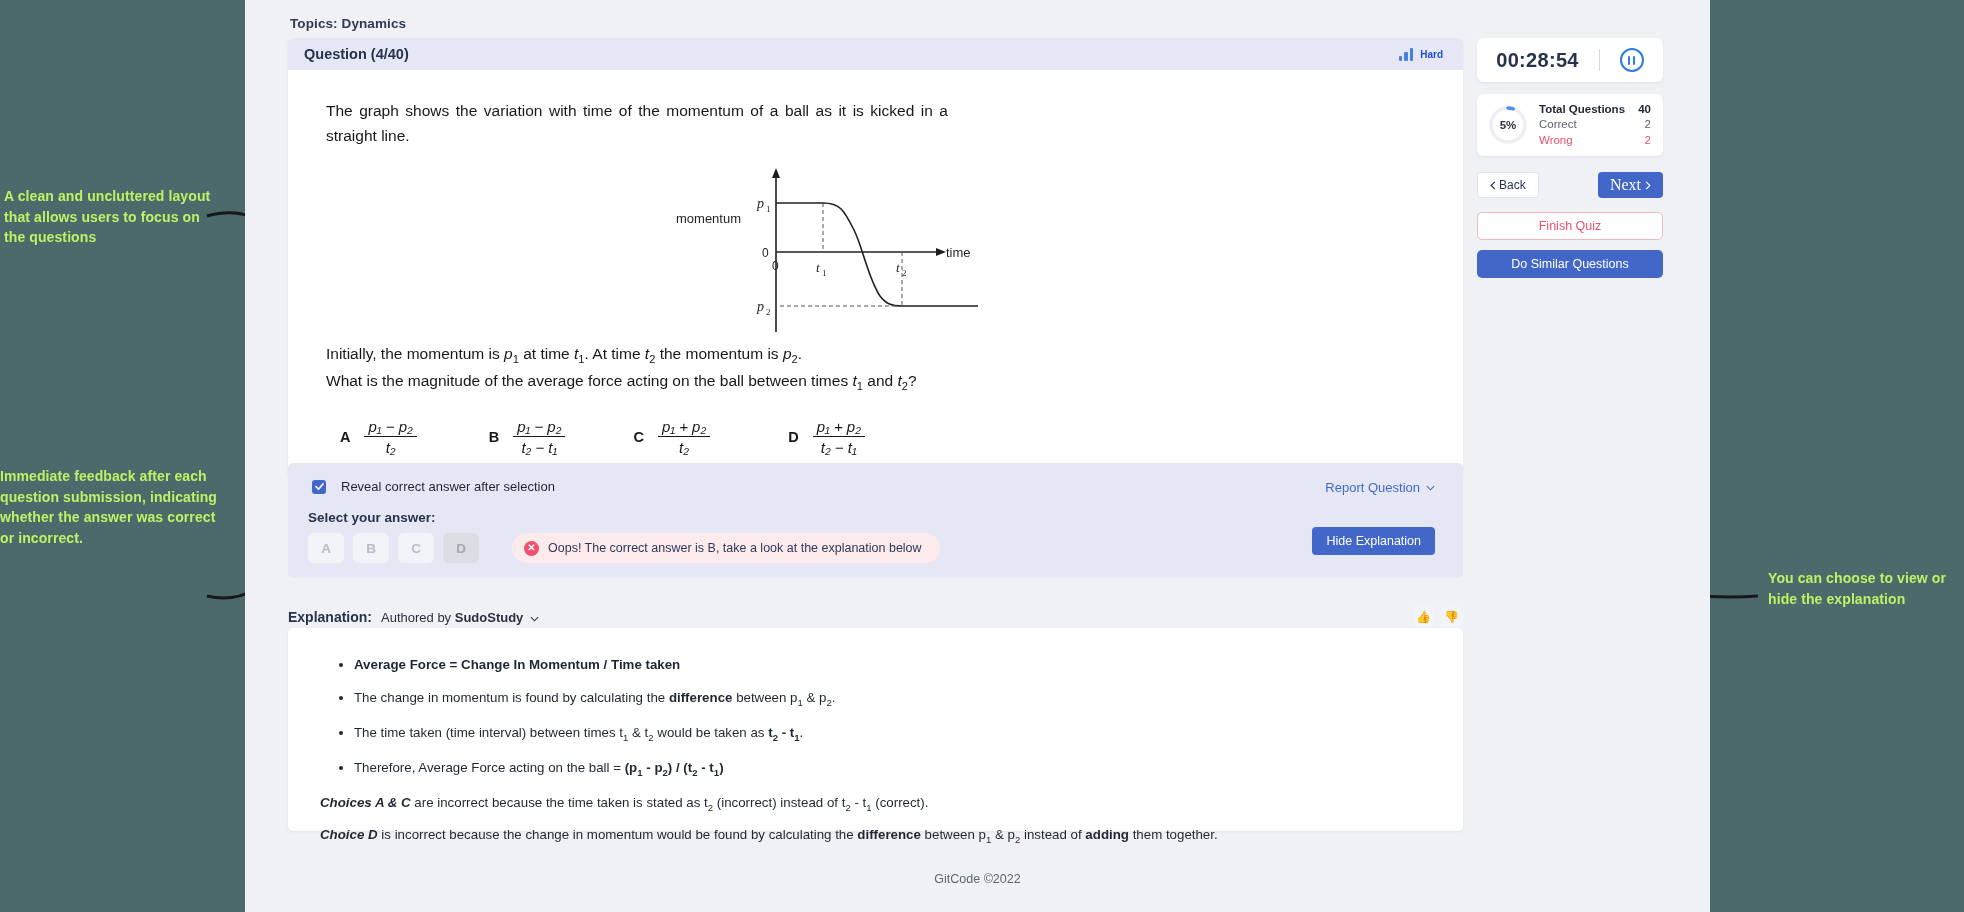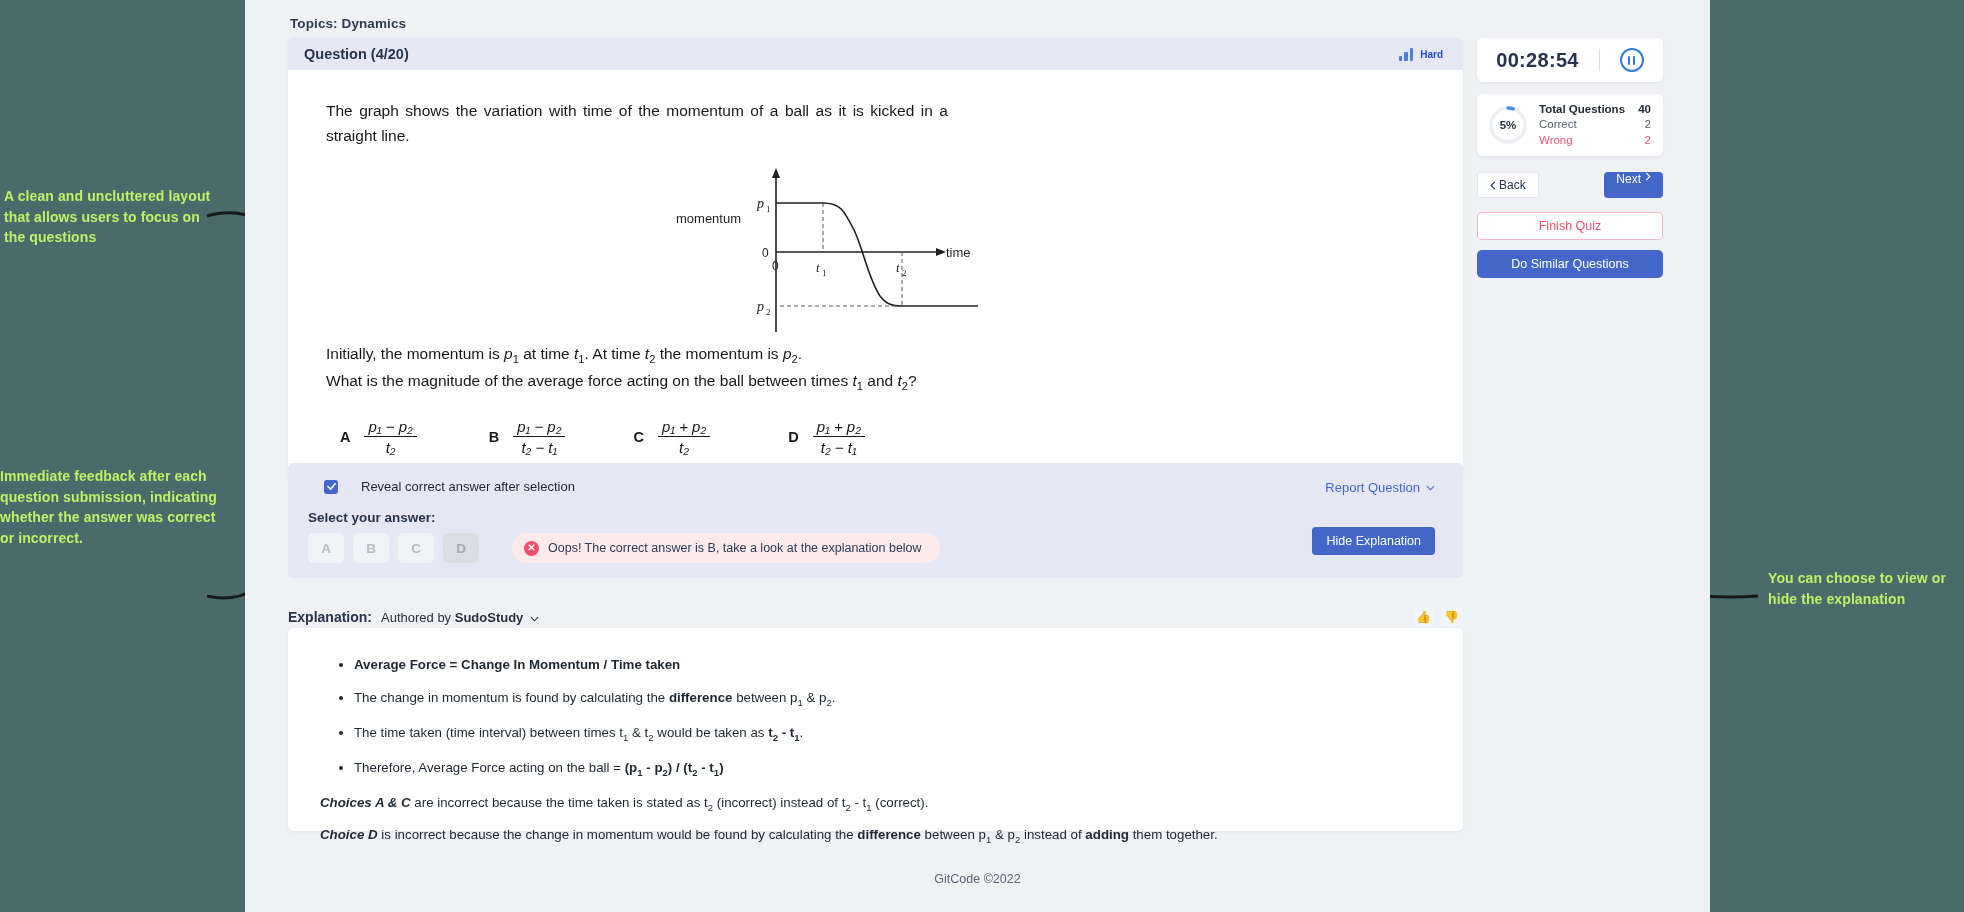--- a/index.html
+++ b/index.html
@@ -85,21 +85,21 @@
   .sp-1 { width: 72px; } .sp-2 { width: 68px; } .sp-3 { width: 78px; }
   sub { font-size: 0.72em; }
 
   
   .apanel {
     position: absolute; left: 43px; top: 463px;
     width: 1175px; height: 115px;
     background: #e5e8f4;
     border-radius: 5px;
   }
-  .reveal-row { position: absolute; left: 36px; top: 16px; display:flex; align-items:center; gap:23px; }
+  .reveal-row { position: absolute; left: 24px; top: 16px; display:flex; align-items:center; gap:15px; }
   .chk {
     width: 14px; height: 14px; border-radius: 3px; background: #4267c9;
     display:flex; align-items:center; justify-content:center;
   }
   .chk svg { display:block; }
   .reveal-label { font-size: 13px; color: #1f2733; }
   .sel-label { position:absolute; left:20px; top:47px; font-size:13.5px; font-weight:700; color:#27334d; }
   .choice-row { position:absolute; left:20px; top:70px; display:flex; align-items:center; gap:9px; }
   .choice {
     width: 36px; height: 30px; border-radius: 6px;
@@ -196,23 +196,23 @@
 
   .navrow { margin-top: 16px; display:flex; justify-content:space-between; align-items:center; }
   .btn-back {
     background:#fff; border:1px solid #e2e4ec; border-radius:4px;
     height:26px; padding: 0 12px; font-size:12px; color:#27334d;
     display:flex; align-items:center; gap:3px; cursor:pointer;
     font-family:"Liberation Sans", sans-serif;
   }
   .btn-next {
     background:#4267c9; border:none; border-radius:4px;
-    height:26px; padding: 0 12px; font-size:12px; color:#fff;
-    display:flex; align-items:flex-start; gap:4px; cursor:pointer;
-    font-family:Liberation Sans, sans-serif;
+    height:26px; padding: 0 12px; font-size:16px; color:#fff;
+    display:flex; align-items:center; gap:4px; cursor:pointer;
+    font-family:Liberation Serif, serif;
   }
   .btn-finish {
     margin-top: 14px; width:100%; height: 28px;
     background:#fff; border:1px solid #f3b8c2; border-radius:5px;
     color:#f0506e; font-size:12.5px; cursor:pointer;
     font-family:"Liberation Sans", sans-serif;
   }
   .btn-similar {
     margin-top: 10px; width:100%; height: 28px;
     background:#4267c9; border:none; border-radius:5px;
@@ -239,21 +239,21 @@
   <path d="M288 50 C 230 54, 120 44, 22 10" stroke="#17181a" stroke-width="3" fill="none"></path>
   <path d="M10 5 L 32 2 L 26 20 Z" fill="#17181a"></path>
 </svg>
 
 <div class="app">
 
   <div class="topics">Topics: Dynamics</div>
 
   <div class="qcard">
     <div class="qhead">
-      <div class="qhead-title">Question (4/20)</div>
+      <div class="qhead-title">Question (4/40)</div>
       <div class="qhead-diff">
         <span class="bars">
             <i></i>
             <i></i>
             <i></i>
           </span>
         <span class="diff-label">Hard</span>
       </div>
     </div>
 

